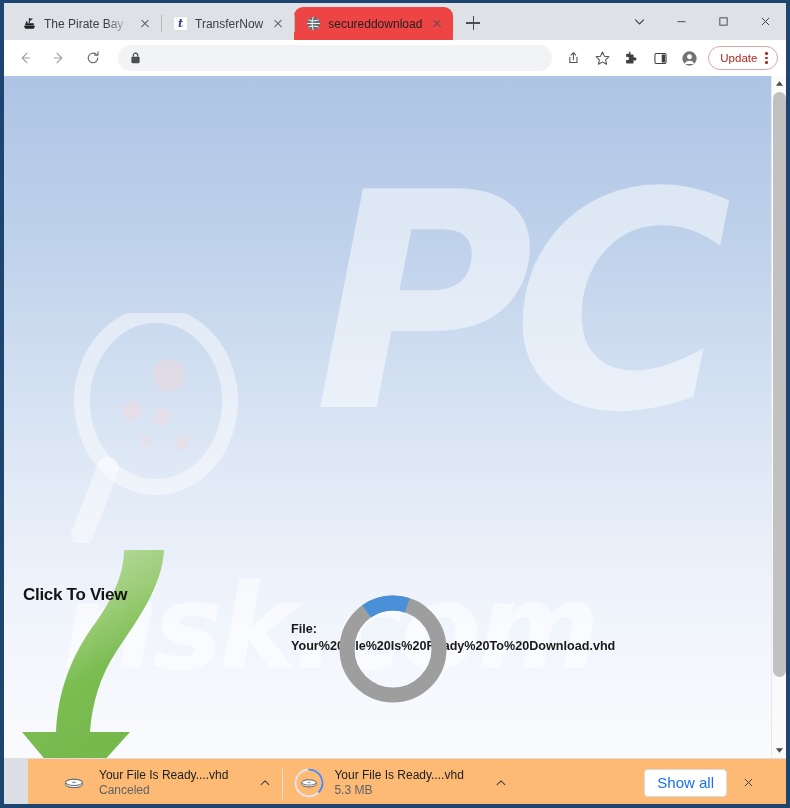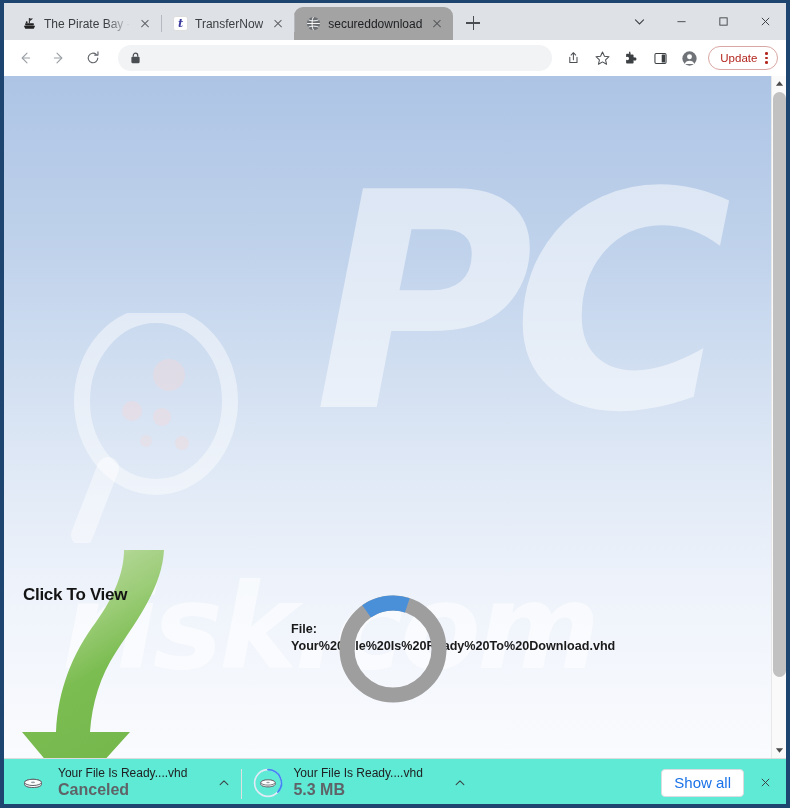--- a/index.html
+++ b/index.html
@@ -43,21 +43,21 @@
   }
   .tab.inactive + .tab.inactive::before,
   .tab.inactive + .tab.active::before {
     content: "";
     position: absolute;
     left: 0; top: 8px;
     width: 1px; height: 17px;
     background: #b6bac0;
   }
   .tab.active {
-    background: #a3a3a3;
+    background: #ef4444;
     border-top-left-radius: 9px;
     border-top-right-radius: 9px;
     color: #202124;
   }
   .tab.active::after {
     content: "";
     position: absolute;
     left: 0; right: 0; bottom: 0; height: 0;
   }
   .tab-fav {
@@ -258,45 +258,46 @@
     left: 1px; top: 16px;
     width: 13px; height: 585px;
     background: #c1c1c1;
     border-radius: 7px;
   }
 
   
   .shelf {
     position: relative;
     height: 48px;
-    background: #5eead4;
+    background: #fdba74;
     border-top: 1px solid #dcdcdc;
     display: flex;
     align-items: center;
-    padding: 0 4px;
+    padding: 0 21px;
+    margin-left: 24px;
   }
   .dl-item {
     position: relative;
     display: flex;
     align-items: center;
     height: 40px;
     padding: 0 6px 0 10px;
     gap: 10px;
   }
   .dl-item + .dl-item::before {
     content: "";
     position: absolute;
     left: -2px; top: 6px;
     width: 1px; height: 30px;
     background: #e0e0e0;
   }
   .dl-icon-wrap { position: relative; width: 30px; height: 30px; display:flex; align-items:center; justify-content:center; }
   .dl-text { display: flex; flex-direction: column; gap: 1px; }
   .dl-name { font-size: 12px; color: #202124; white-space: nowrap; }
-  .dl-sub  { font-size: 16px; color: #5f6368; font-weight: bold; }
+  .dl-sub  { font-size: 12px; color: #5f6368; }
   .dl-caret {
     width: 26px; height: 26px;
     display: flex; align-items: center; justify-content: center;
     margin-left: 14px;
     color: #3c4043;
   }
   .shelf-right { margin-left: auto; display: flex; align-items: center; gap: 8px; }
   .showall {
     height: 28px;
     padding: 0 12px;

